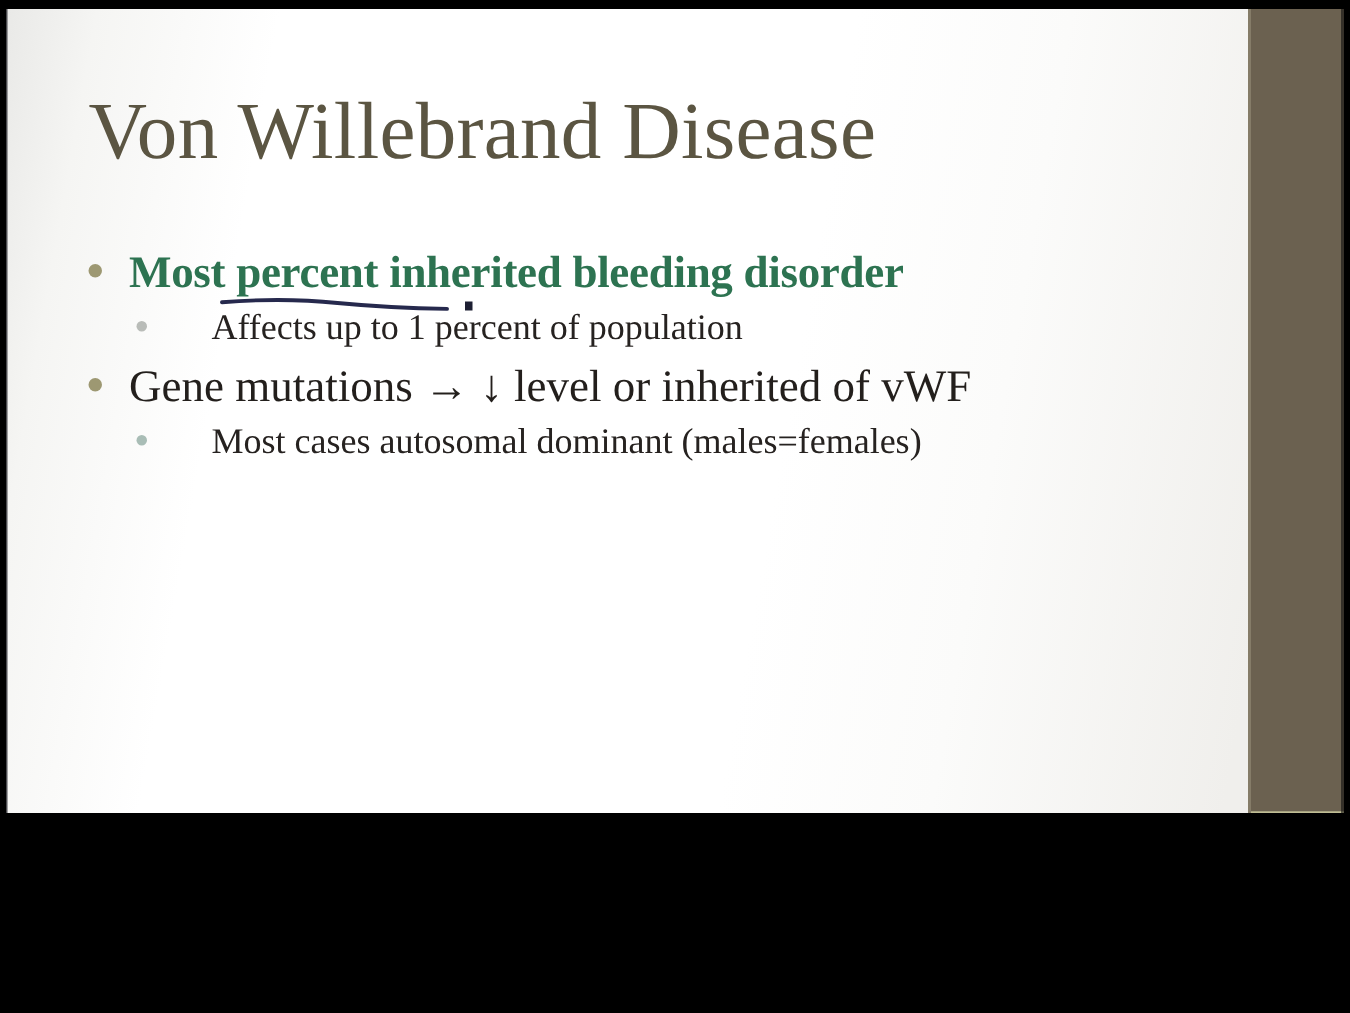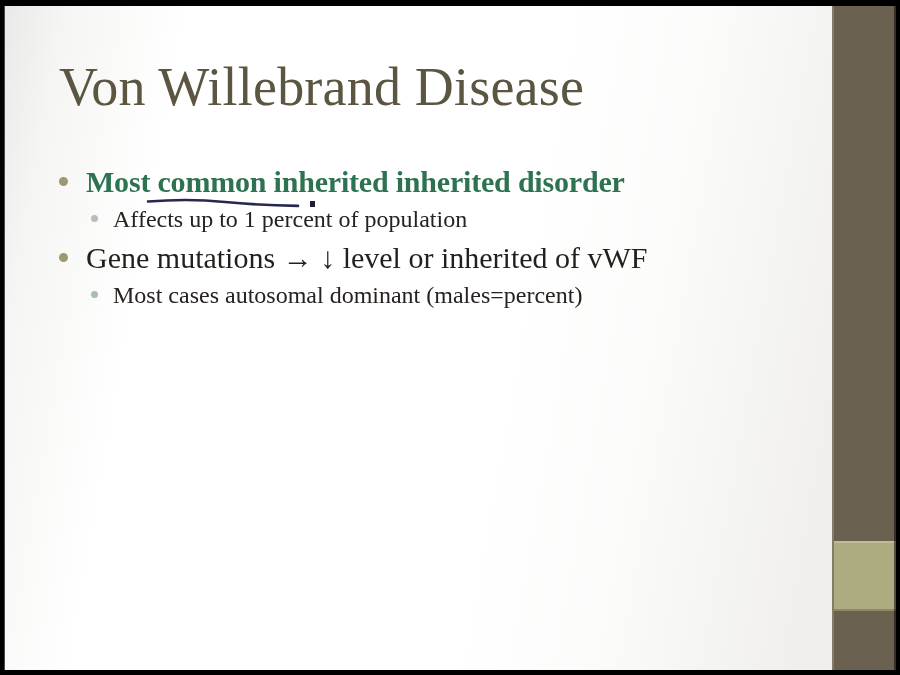--- a/index.html
+++ b/index.html
@@ -10,21 +10,21 @@
   body {
     width: 900px;
     height: 675px;
     overflow: hidden;
     font-family: "Liberation Serif", serif;
   }
 
   #slide-frame {
     position: relative;
     width: 900px;
-    height: 675px;
+    height: 542px;
     background: #000000;
     overflow: hidden;
   }
 
   
   #slide-canvas {
     position: absolute;
     left: 4px;
     top: 6px;
     width: 892px;
@@ -156,20 +156,21 @@
   .lvl1.green .txt {
     color: #2d7351;
     font-weight: 700;
     letter-spacing: -0.2px;
   }
 
   
   .lvl2 {
     height: 36px;
     padding-left: 32px;
+    gap: 28px;
   }
   .lvl2 .dot {
     width: 7px;
     height: 7px;
     border-radius: 50%;
     background: #b9bcb8;
     flex: 0 0 auto;
     position: relative;
     top: -5px;
     margin-right: 15px;
@@ -223,36 +224,36 @@
     <div id="right-band-accent-top"></div>
     <div id="right-band-accent-bottom"></div>
     <div id="right-band-rightedge"></div>
 
     <div id="slide-title">Von Willebrand Disease</div>
 
     <div id="body-content">
 
       <div class="bullet-row lvl1 green">
         <span class="dot"></span>
-        <span class="txt">Most common inherited inherited disorder</span>
+        <span class="txt">Most percent inherited bleeding disorder</span>
       </div>
 
       <div class="bullet-row lvl2">
         <span class="dot"></span>
         <span class="txt">Affects up to 1 percent of population</span>
       </div>
 
       <div class="bullet-row lvl1">
         <span class="dot"></span>
         <span class="txt">Gene mutations → ↓ level or inherited of vWF</span>
       </div>
 
       <div class="bullet-row lvl2 teal">
         <span class="dot"></span>
-        <span class="txt">Most cases autosomal dominant (males=percent)</span>
+        <span class="txt">Most cases autosomal dominant (males=females)</span>
       </div>
 
     </div>
 
     <div id="annotation-layer">
       <svg id="ink-underline" width="155" height="16" viewBox="0 0 155 16">
         <path d="M2,5.5 C26,3.6 52,3.2 79,6.0 C106,8.6 130,9.6 152,9.9" stroke="#26294d" stroke-width="2.6" fill="none" stroke-linecap="round"></path>
       </svg>
       <div id="ink-dot"></div>
     </div>

